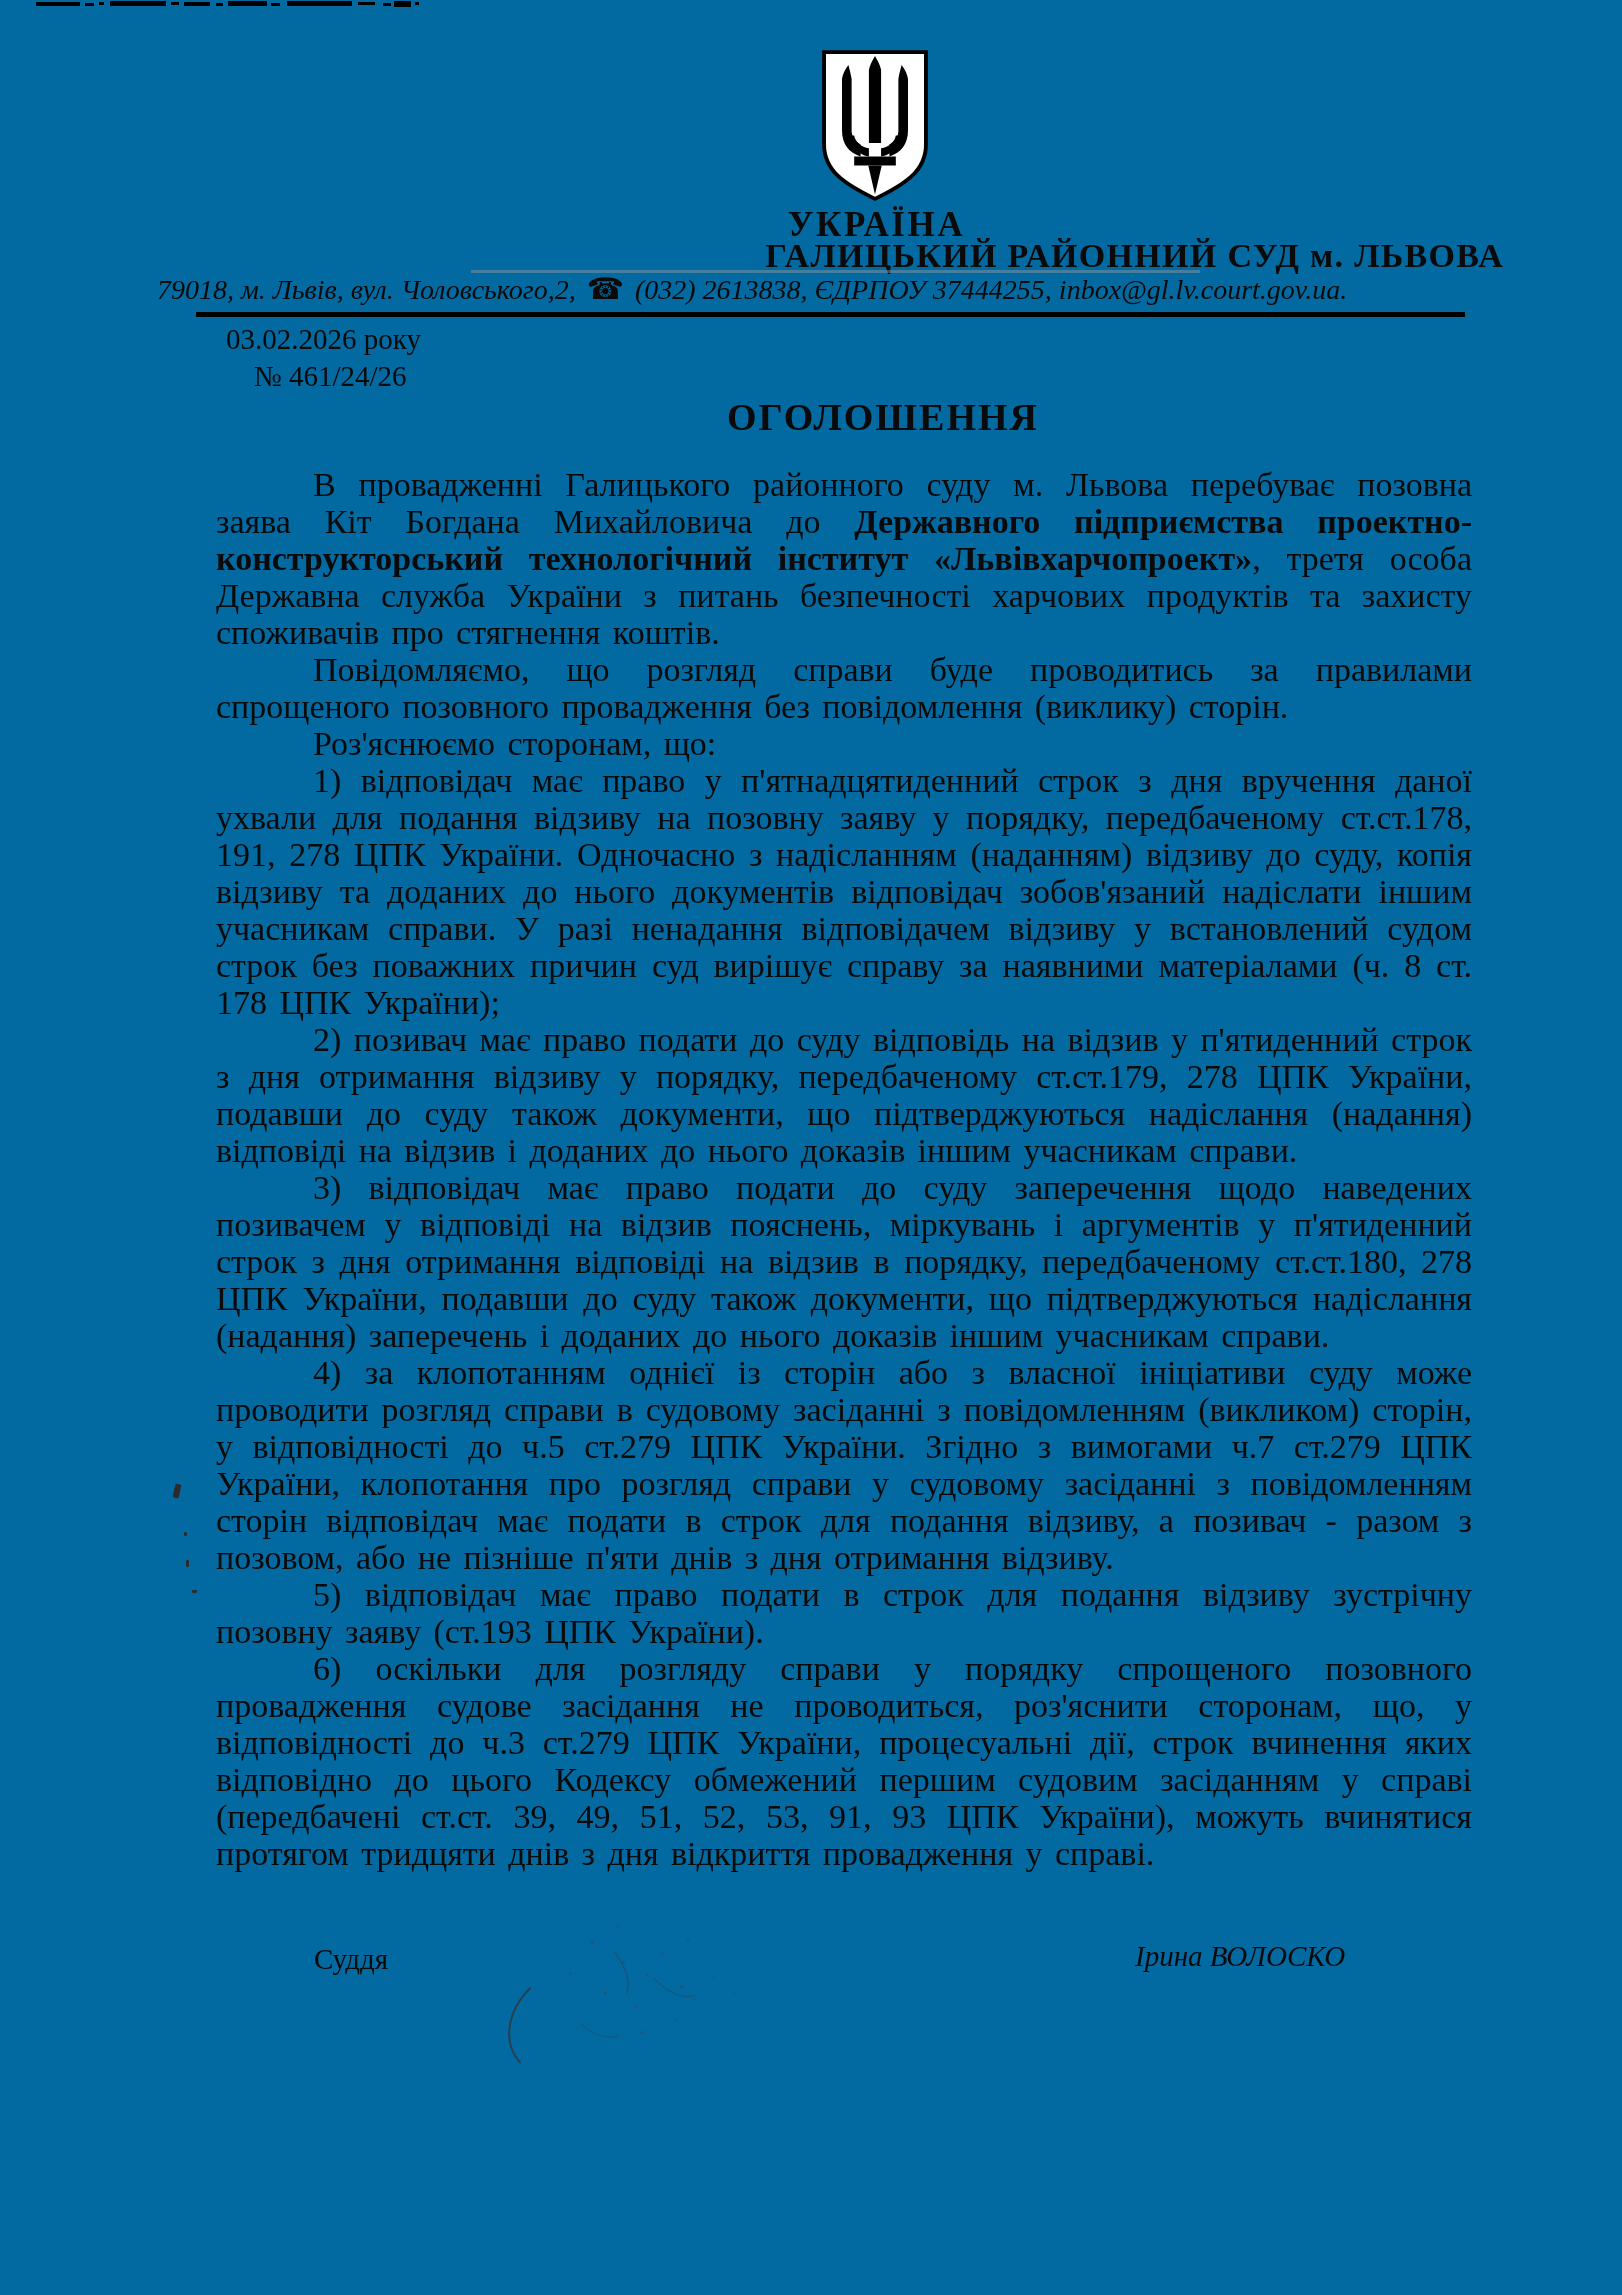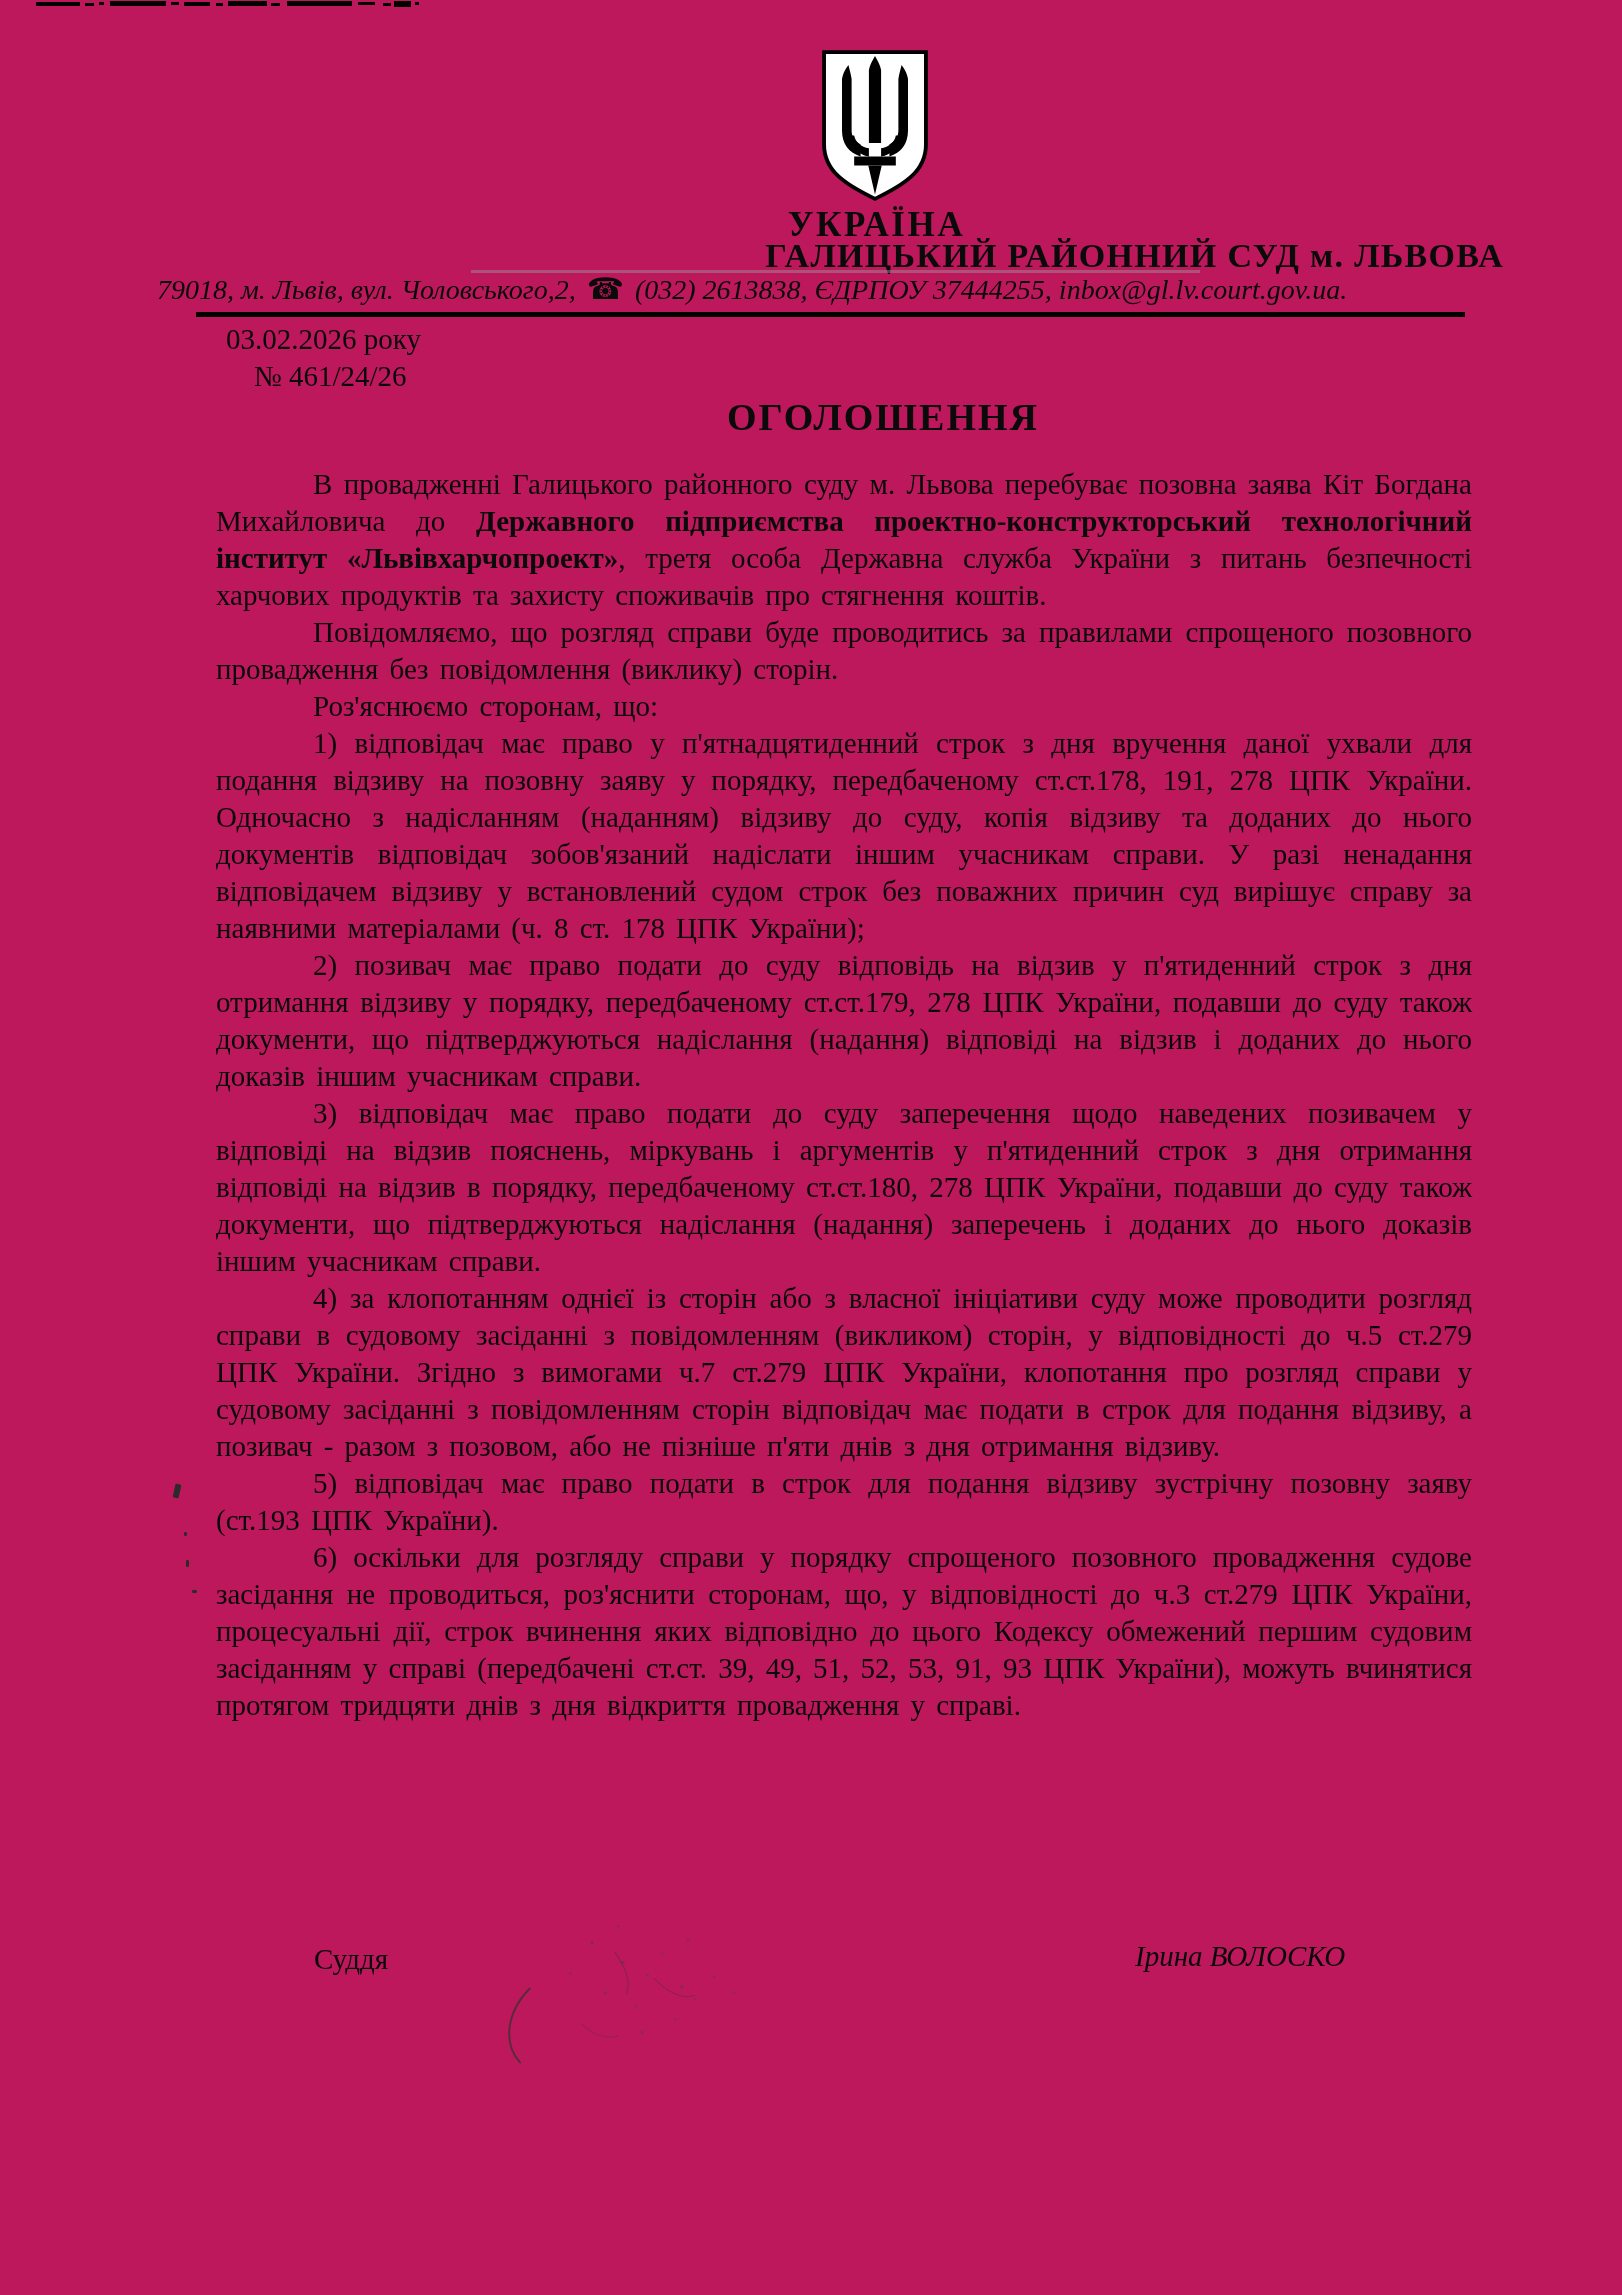--- a/index.html
+++ b/index.html
@@ -1,19 +1,19 @@
 <!DOCTYPE html>
 <html style="font-size:10.5px"><head>
 <meta charset="utf-8">
 <style>
   html,body{margin:0;padding:0;background:#888;}
   .page{
     position:relative;
     width:1622px;height:2295px;
-    background:#be185d;
+    background:#0369a1;
     font-family:"Liberation Serif","DejaVu Serif",serif;
     color:#0a0a0a;
     overflow:hidden;
   }
   
   .artifact{position:absolute;background:#000;}
   .speck{position:absolute;background:#2b2b2b;border-radius:1.3px;}
   .ghost-line{position:absolute;left:471px;top:270px;width:729px;height:2.6px;
     background:#9a9a9a;opacity:.45;}
   
@@ -34,21 +34,21 @@
   .rule{position:absolute;left:196px;top:312px;width:1269px;height:5.2px;background:#000;}
   .date-line{position:absolute;left:226px;top:323px;font-size:29px;}
   .case-number{position:absolute;left:226px;top:360px;font-size:29px;margin-left:28px;}
   .doc-title{
     position:absolute;left:229px;top:395px;width:1308px;
     text-align:center;font-weight:bold;font-size:38px;letter-spacing:2px;
   }
   
   .doc-body{
     position:absolute;left:216px;top:466px;width:1256px;
-    font-size:29px;line-height:37px;text-align:justify;word-spacing:3.9px;
+    font-size:34px;line-height:37px;text-align:justify;word-spacing:3.9px;
   }
   .doc-body p{margin:0;text-indent:97px;}
   
   .sig-role{position:absolute;left:314px;top:1943px;font-size:29px;}
   .sig-name{position:absolute;left:1135px;top:1940px;font-size:29px;font-style:italic;}
   .sig-scribble{position:absolute;left:484px;top:1913px;width:419px;height:164px;}
 </style>
 </head>
 <body>
 

